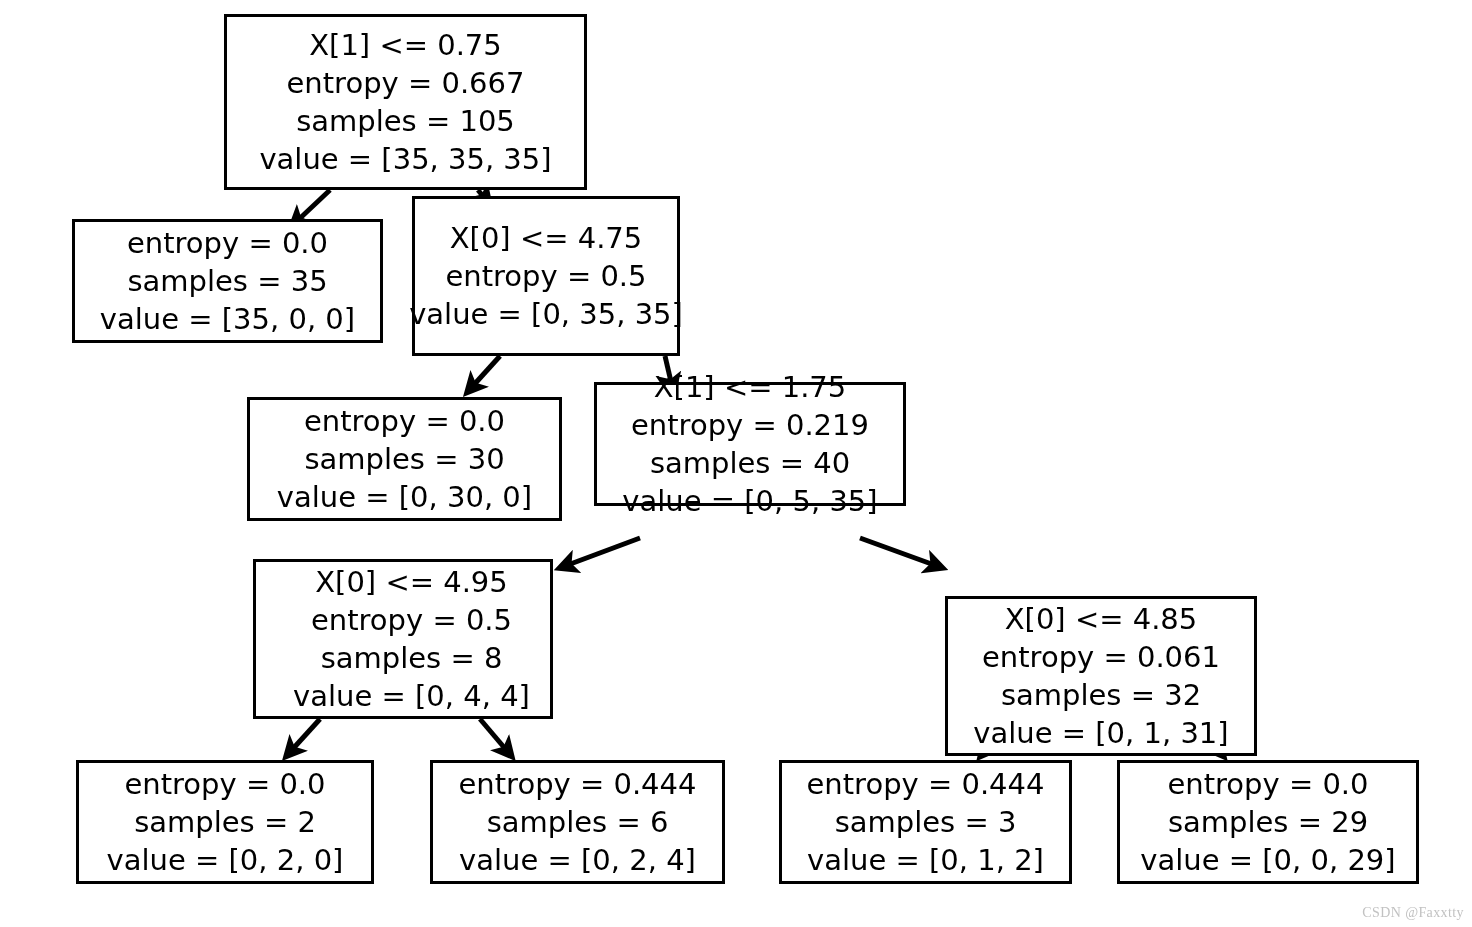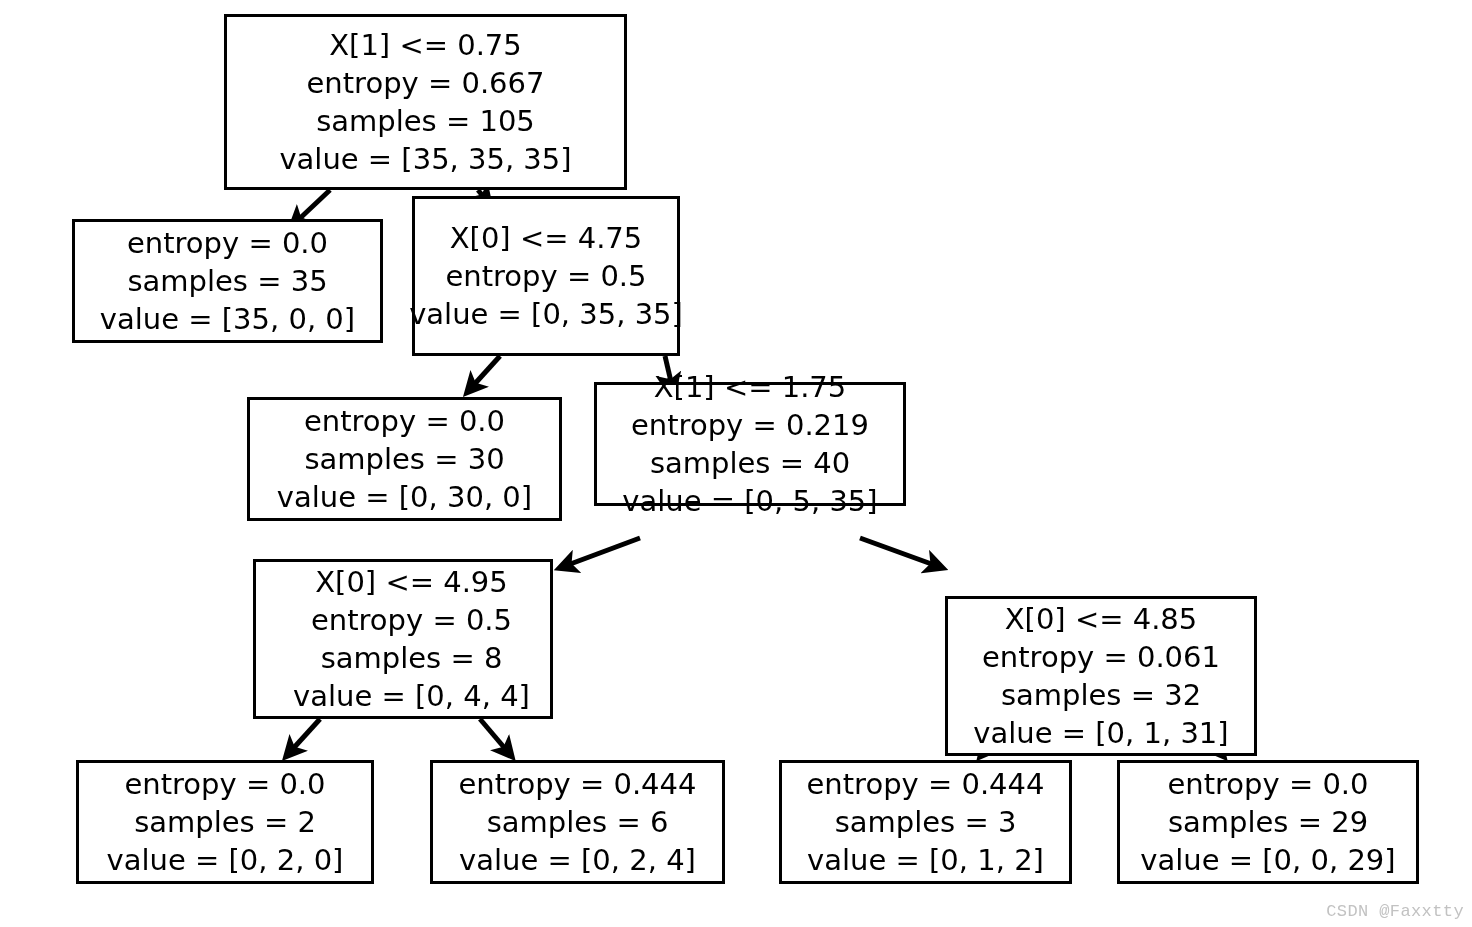--- a/index.html
+++ b/index.html
@@ -39,23 +39,23 @@
     white-space: nowrap;
     z-index: 2;
   }
   .node .line {
     display: block;
   }
   .watermark {
     position: absolute;
     right: 8px;
     bottom: 6px;
-    font-size: 17px;
+    font-size: 14px;
     color: #c2c2c2;
-    font-family: Liberation Mono, monospace;
+    font-family: Liberation Serif, serif;
     letter-spacing: 0.4px;
     z-index: 3;
   }
 </style>
 </head>
 <body>
 
 <div id="canvas">
 
   <svg id="edge-layer" viewBox="0 0 1472 927" xmlns="http://www.w3.org/2000/svg">
@@ -72,21 +72,21 @@
         <path d="M 640 538 L 565 566" stroke="#000000" stroke-width="5" fill="none" marker-end="url(#arrowhead)"></path>
         <path d="M 860 538 L 937 566" stroke="#000000" stroke-width="5" fill="none" marker-end="url(#arrowhead)"></path>
         <path d="M 320 719 L 290 752" stroke="#000000" stroke-width="5" fill="none" marker-end="url(#arrowhead)"></path>
         <path d="M 480 719 L 508 752" stroke="#000000" stroke-width="5" fill="none" marker-end="url(#arrowhead)"></path>
         <path d="M 1012 719 L 984 752" stroke="#000000" stroke-width="5" fill="none" marker-end="url(#arrowhead)"></path>
         <path d="M 1192 719 L 1220 752" stroke="#000000" stroke-width="5" fill="none" marker-end="url(#arrowhead)"></path>
       </g>
   </svg>
 
   <div id="nodes-group">
-      <div class="node" style="left: 224px; top: 14px; width: 403px; height: 176px;">
+      <div class="node" style="left: 224px; top: 14px; width: 363px; height: 176px;">
         <span class="line">X[1] &lt;= 0.75</span>
         <span class="line">entropy = 0.667</span>
         <span class="line">samples = 105</span>
         <span class="line">value = [35, 35, 35]</span>
       </div>
       <div class="node" style="left: 72px; top: 219px; width: 311px; height: 124px;">
         <span class="line">entropy = 0.0</span>
         <span class="line">samples = 35</span>
         <span class="line">value = [35, 0, 0]</span>
       </div>

